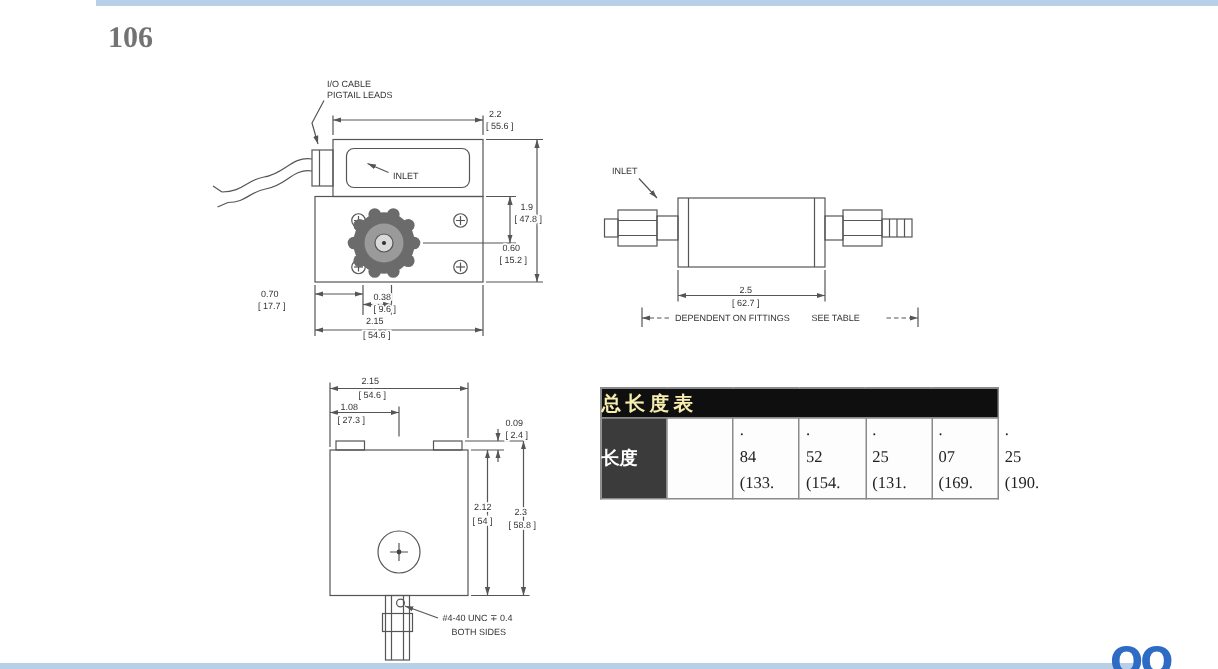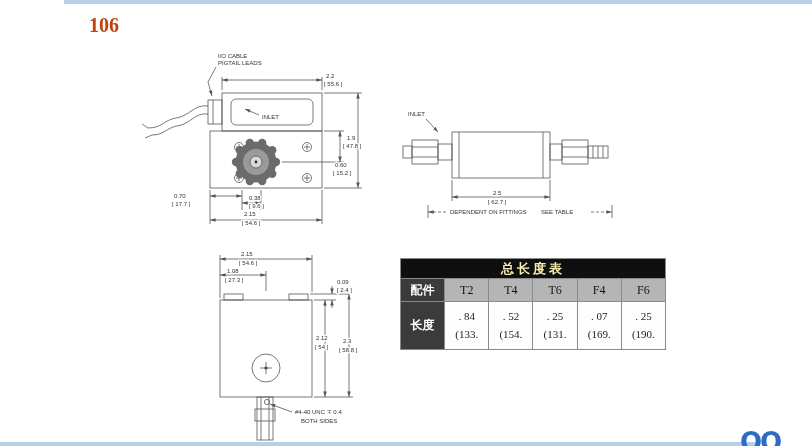--- a/index.html
+++ b/index.html
@@ -9,22 +9,22 @@
     font-family:"Liberation Sans", sans-serif;
   }
   .page { position:absolute; left:0; top:0; width:812px; height:446px; background:#fff; overflow:hidden; }
 
   .edge-bar { position:absolute; background:#b7d0e8; height:4px; }
   .edge-bar.top { left:64px; top:0; width:748px; }
   .edge-bar.bottom { left:0; bottom:0; width:756px; }
 
   .page-number {
     position:absolute; left:72px; top:14px;
-    color:#c2410c; font-family:"Liberation Serif", serif;
-    font-weight:bold; font-size:20px;margin-left:17px;
+    color:#737373; font-family:"Liberation Serif", serif;
+    font-weight:bold; font-size:20px;
   }
   .watermark {
     position:absolute; left:740px; top:429px;
     color:#2e6bc4; font-weight:bold; font-size:26px;
     font-family:"DejaVu Sans", sans-serif; letter-spacing:-2px; line-height:1;
   }
 
   svg.drw { position:absolute; stroke:#555; stroke-width:0.8; fill:none; }
   svg.drw text {
     font-family:"Liberation Sans", sans-serif; font-size:6px;
@@ -32,27 +32,27 @@
   }
   svg.drw text.halo { stroke:#fff; stroke-width:2.4px; paint-order:stroke; }
   svg.drw .dash { stroke-dasharray:3 2; }
 
   .len-table {
     position:absolute; left:400px; top:258px; width:266px;
     border-collapse:collapse; table-layout:fixed;
     font-family:"Liberation Serif", serif;
   }
   .len-table th, .len-table td {
-    border:1px solid #8a8a8a; text-align:center; vertical-align:middle; padding:0;
+    border:1px solid #8a8a8a; text-align:left; vertical-align:middle; padding:0;
   }
   .t-title { background:#0f0f0f; color:#f6edae; font-size:13px; font-weight:bold; height:20px; letter-spacing:3px; }
   .t-rowlabel { background:#3b3b3b; color:#ffffff; font-size:12px; font-weight:bold; width:48px; }
   .t-colhead { background:#b5b5b5; color:#141414; font-size:12px; height:23px; }
   .t-val { background:#fdfdfd; color:#222; font-size:11px; height:48px; }
-  .t-val span { display:block; line-height:1.6; }
+  .t-val span { display:block; line-height:1.6;padding-left:48px; }
 </style>
 </head>
 <body>
 
 <div class="page">
 
   <div class="edge-bar top"></div>
   <div class="edge-bar bottom"></div>
   <div class="page-number">106</div>
   <div class="watermark">QQ</div>
@@ -265,28 +265,20 @@
   </svg>
 
   <table class="len-table">
     <thead>
       <tr>
         <th class="t-title" colspan="6">总长度表</th>
       </tr>
     </thead>
     <tbody>
       <tr>
-        <td class="t-rowlabel">配件</td>
-        <td class="t-colhead">T2</td>
-        <td class="t-colhead">T4</td>
-        <td class="t-colhead">T6</td>
-        <td class="t-colhead">F4</td>
-        <td class="t-colhead">F6</td>
-      </tr>
-      <tr>
         <td class="t-rowlabel">长度</td>
         <td class="t-val">
           <span>. 84</span>
           <span>(133.</span>
         </td>
         <td class="t-val">
           <span>. 52</span>
           <span>(154.</span>
         </td>
         <td class="t-val">

